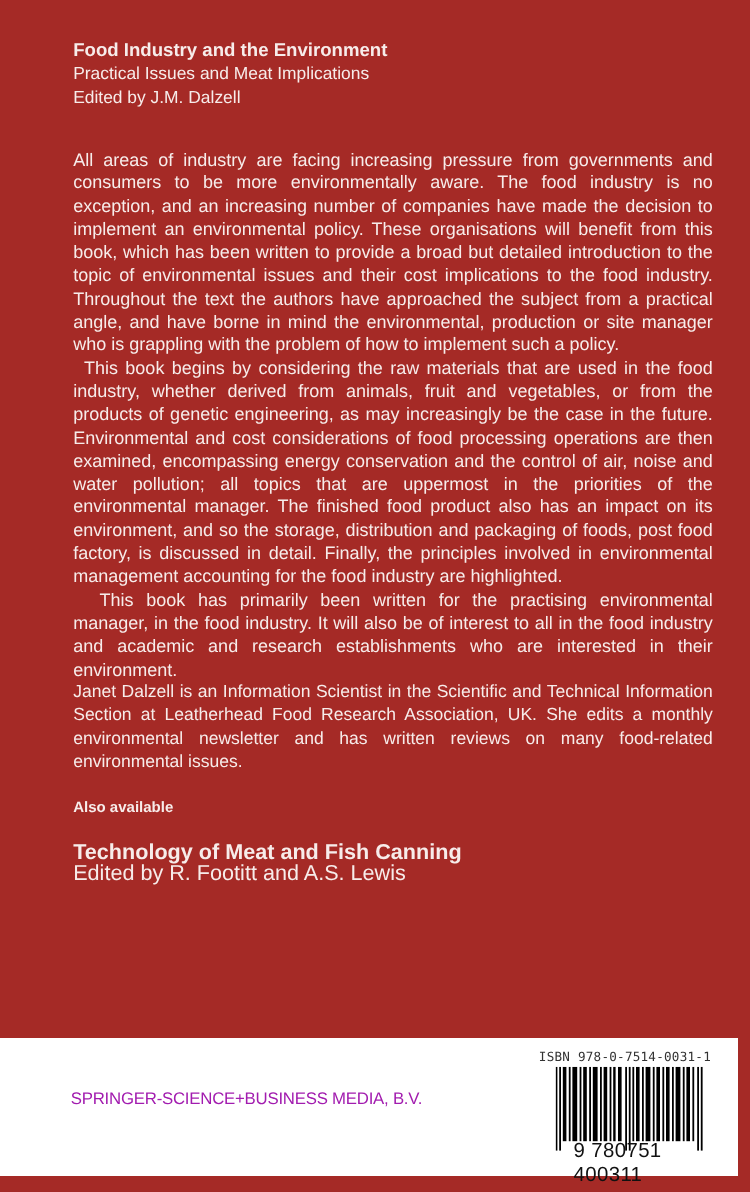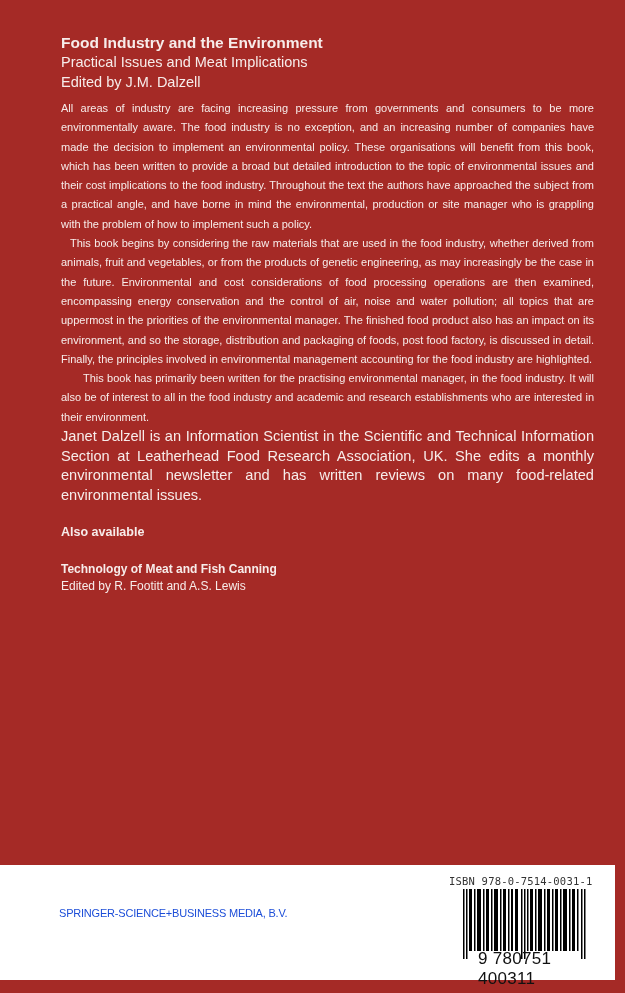--- a/index.html
+++ b/index.html
@@ -1,29 +1,29 @@
 <!DOCTYPE html>
 <html><head>
 <meta charset="utf-8">
 <style>
   html, body { margin:0; padding:0; }
   body { width:625px; height:993px; background:#a52a26; position:relative; overflow:hidden; font-family:"Liberation Sans", sans-serif; color:#f7ecea; }
   .content { position:absolute; left:61px; top:33px; width:533px; }
   .title { font-weight:bold; font-size:15.5px; line-height:19px; }
   .subtitle, .editor { font-size:14.5px; line-height:20px; }
-  .body-text { margin-top:7px; font-size:11px; line-height:19.3px; text-align:justify; }
+  .body-text { margin-top:32px; font-size:15px; line-height:19.3px; text-align:justify; }
   .body-text p { margin:0; }
   .body-text p.indent1 { text-indent:9px; }
   .body-text p.indent2 { text-indent:22px; }
   .bio { font-size:14.6px; line-height:19.5px; text-align:justify; }
   .also { margin-top:20px; font-size:12.5px; font-weight:bold; }
-  .related { margin-top:22px; font-size:12px; line-height:17px; }
+  .related { margin-top:22px; font-size:18px; line-height:17px; }
   .related .rt { font-weight:bold; }
   .footer { position:absolute; left:0; top:865px; width:615px; height:115px; background:#ffffff; }
-  .publisher { position:absolute; left:59px; top:42px; font-size:11px; color:#1d4ed8; letter-spacing:-0.2px; }
+  .publisher { position:absolute; left:59px; top:42px; font-size:14px; color:#a21caf; letter-spacing:-0.2px; }
   .barcode { position:absolute; left:448px; top:10px; width:160px; height:100px;text-decoration:underline; }
   .isbn-top { position:absolute; left:1px; top:0; font-family:"DejaVu Sans Mono", monospace; font-size:10.5px; color:#333; letter-spacing:0.2px; }
   .bars { position:absolute; left:15px; top:14px; }
   .isbn-bottom { position:absolute; left:3px; top:74px; font-size:17px; color:#111; letter-spacing:0.3px;margin-left:27px; }
 </style>
 </head>
 <body>
 
 <div class="content">
   <div class="title">Food Industry and the Environment</div>

